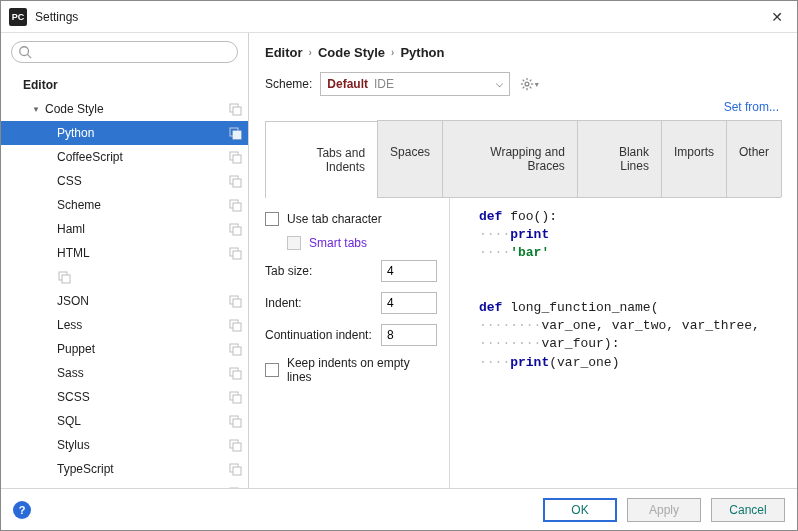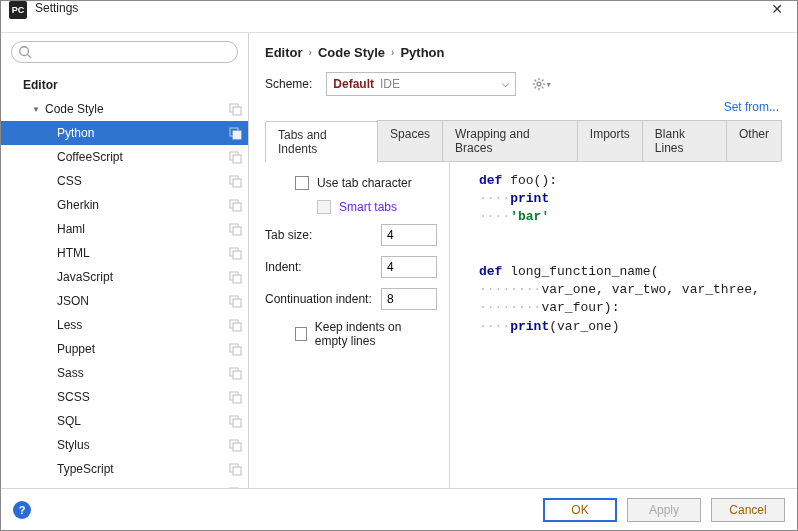--- a/index.html
+++ b/index.html
@@ -1,18 +1,18 @@
 <!DOCTYPE html>
 <html><head>
 <meta charset="utf-8">
 <style>
   * { box-sizing: border-box; margin: 0; padding: 0; }
   html, body { width: 798px; height: 531px; font-family: "Segoe UI", Arial, sans-serif; font-size: 12px; color: #222; background: #fff; overflow: hidden; }
   .window { width: 798px; height: 531px; border: 1px solid #888; display: flex; flex-direction: column; background: #fff; }
-  .titlebar { height: 32px; display: flex; align-items: flex-start; padding: 0 8px; border-bottom: 1px solid #e0e0e0; }
+  .titlebar { height: 32px; display: flex; align-items: center; padding: 0 8px; border-bottom: 1px solid #e0e0e0; }
   .app-icon { width: 18px; height: 18px; background: #222; color: #fff; display: flex; align-items: center; justify-content: center; font-size: 9px; font-weight: bold; border-radius: 2px; margin-right: 8px; }
   .titlebar-title { flex: 1; font-size: 12px; }
   .close-x { width: 24px; text-align: center; font-size: 14px; color: #333; cursor: pointer; }
   .body { flex: 1; display: flex; min-height: 0; }
   .sidebar { width: 248px; border-right: 1px solid #d0d0d0; display: flex; flex-direction: column; background: #fff; }
   .search-row { padding: 8px 10px 6px 10px; }
   .search-box { position: relative; }
   .search-box input { width: 100%; height: 22px; border: 1px solid #bcbcbc; border-radius: 11px; padding: 0 8px 0 24px; font-size: 12px; outline: none; }
   .search-box .sicon { position: absolute; left: 7px; top: 4px; width: 14px; height: 14px; }
   .tree { flex: 1; overflow-y: auto; overflow-x: hidden; padding-top: 4px; }
@@ -22,50 +22,50 @@
   .tree-row.level1 .arrow { width: 14px; display: inline-flex; justify-content: center; color: #666; font-size: 9px; margin-right: 2px; }
   .tree-row.level2 { padding-left: 56px; }
   .tree-label { flex: 1; white-space: nowrap; overflow: hidden; text-overflow: ellipsis; }
   .tree-row.selected { background: #2f75d0; color: #fff; }
   .copy-icon { width: 14px; height: 14px; opacity: 0.55; flex-shrink: 0; }
   .tree-row.selected .copy-icon { opacity: 0.9; filter: brightness(1.6); }
   .main { flex: 1; display: flex; flex-direction: column; min-width: 0; }
   .main-header { padding: 12px 16px 0 16px; }
   .breadcrumb { font-weight: bold; font-size: 13px; display: flex; align-items: center; gap: 6px; }
   .breadcrumb .sep { color: #888; font-size: 10px; }
-  .scheme-row { display: flex; align-items: center; margin-top: 12px; gap: 14px; position: relative; }
+  .scheme-row { display: flex; align-items: center; margin-top: 12px; gap: 8px; position: relative; }
   .scheme-label { color: #222; }
   .scheme-select { width: 190px; height: 24px; border: 1px solid #bcbcbc; background: #fff; display: flex; align-items: center; padding: 0 6px; position: relative; cursor: pointer; }
   .scheme-select .sel-default { color: #7f1d1d; font-weight: bold; text-align: right; }
   .scheme-select .sel-ide { color: #888; margin-left: 6px; }
   .scheme-select .caret { margin-left: auto; color: #666; font-size: 10px; }
   .gear-btn { width: 22px; height: 22px; display: flex; align-items: center; justify-content: center; cursor: pointer; color: #777; }
   .setfrom-row { display: flex; justify-content: flex-end; margin-top: 4px; padding-right: 2px; align-items: flex-end; }
   .setfrom { color: #2a6bd8; cursor: pointer; }
   .tabbar { display: flex; margin-top: 6px; border-bottom: 1px solid #c9c9c9; }
-  .tab { padding: 6px 12px; border: 1px solid #c9c9c9; border-bottom: none; margin-right: -1px; background: #ececec; cursor: pointer; font-size: 12px; color: #333; }
+  .tab { padding: 24px 12px; border: 1px solid #c9c9c9; border-bottom: none; margin-right: -1px; background: #ececec; cursor: pointer; font-size: 12px; color: #333; text-align: right; }
   .tab.active { background: #fff; position: relative; top: 1px; }
   .panel { flex: 1; display: flex; min-height: 0; }
   .form-col { width: 200px; padding: 14px 12px 12px 16px; display: flex; flex-direction: column; gap: 10px; }
-  .chk-row { display: flex; align-items: center; gap: 8px; margin-left: 30px; }
+  .chk-row { display: flex; align-items: center; gap: 8px; }
   .chk { width: 14px; height: 14px; border: 1px solid #888; background: #fff; display: inline-block; }
   .chk.dis { border-color: #c5c5c5; background: #f4f4f4; }
   .chk-label.dis { color: #6d28d9; }
   .num-row { display: flex; align-items: center; gap: 8px; }
   .num-row label { flex: 1; }
   .num-row input { width: 56px; height: 22px; border: 1px solid #bcbcbc; padding: 0 5px; font-size: 12px; }
   .preview { flex: 1; border-left: 1px solid #d9d9d9; padding: 10px 29px; font-family: "Consolas","Courier New",monospace; font-size: 13px; line-height: 1.4; white-space: pre; overflow: auto; color: #222; }
   .kw { color: #0a0a9a; font-weight: bold; }
   .fn { color: #222; }
   .str { color: #0a7d2e; font-weight: bold; }
   .dots { color: #bbb; }
   .footer { height: 42px; border-top: 1px solid #d6d6d6; display: flex; align-items: center; padding: 0 12px; gap: 10px; }
   .help-icon { width: 18px; height: 18px; border-radius: 50%; background: #2a6bd8; color: #fff; display: flex; align-items: center; justify-content: center; font-size: 11px; font-weight: bold; cursor: pointer; }
   .footer-spacer { flex: 1; }
-  .btn { min-width: 74px; height: 24px; border: 1px solid #adadad; background: #f2f2f2; cursor: pointer; font-size: 12px; color: #a16207; }
+  .btn { min-width: 74px; height: 24px; border: 1px solid #adadad; background: #f2f2f2; cursor: pointer; font-size: 12px; color: #0f766e; }
   .btn.primary { border: 2px solid #2a6bd8; background: #fff; }
   .btn:disabled { color: #aaa; cursor: default; }
   
   .tree::-webkit-scrollbar { width: 10px; }
   .tree::-webkit-scrollbar-thumb { background: #cfcfcf; }
 </style>
 </head>
 <body>
 
 <div class="window">
@@ -114,42 +114,41 @@
               </svg>
             </div>
             <div class="tree-row level2">
               <span class="tree-label">CSS</span>
               <svg class="copy-icon" viewBox="0 0 14 14">
                 <rect x="2" y="2" width="8" height="8" fill="none" stroke="#888"></rect>
                 <rect x="5" y="5" width="8" height="8" fill="#fff" stroke="#888"></rect>
               </svg>
             </div>
             <div class="tree-row level2">
-              <span class="tree-label">Gherkin</span>
+              <span class="tree-label">Scheme</span>
               <svg class="copy-icon" viewBox="0 0 14 14">
                 <rect x="2" y="2" width="8" height="8" fill="none" stroke="#888"></rect>
                 <rect x="5" y="5" width="8" height="8" fill="#fff" stroke="#888"></rect>
               </svg>
             </div>
             <div class="tree-row level2">
               <span class="tree-label">Haml</span>
               <svg class="copy-icon" viewBox="0 0 14 14">
                 <rect x="2" y="2" width="8" height="8" fill="none" stroke="#888"></rect>
                 <rect x="5" y="5" width="8" height="8" fill="#fff" stroke="#888"></rect>
               </svg>
             </div>
             <div class="tree-row level2">
               <span class="tree-label">HTML</span>
               <svg class="copy-icon" viewBox="0 0 14 14">
                 <rect x="2" y="2" width="8" height="8" fill="none" stroke="#888"></rect>
                 <rect x="5" y="5" width="8" height="8" fill="#fff" stroke="#888"></rect>
               </svg>
             </div>
             <div class="tree-row level2">
-              <span class="tree-label">JavaScript</span>
               <svg class="copy-icon" viewBox="0 0 14 14">
                 <rect x="2" y="2" width="8" height="8" fill="none" stroke="#888"></rect>
                 <rect x="5" y="5" width="8" height="8" fill="#fff" stroke="#888"></rect>
               </svg>
             </div>
             <div class="tree-row level2">
               <span class="tree-label">JSON</span>
               <svg class="copy-icon" viewBox="0 0 14 14">
                 <rect x="2" y="2" width="8" height="8" fill="none" stroke="#888"></rect>
                 <rect x="5" y="5" width="8" height="8" fill="#fff" stroke="#888"></rect>
@@ -248,22 +247,22 @@
             <span style="font-size:8px;color:#888;margin-left:1px">▾</span>
           </div>
         </div>
         <div class="setfrom-row">
           <span class="setfrom">Set from...</span>
         </div>
         <div class="tabbar" id="tabbar">
             <div class="tab active">Tabs and Indents</div>
             <div class="tab">Spaces</div>
             <div class="tab">Wrapping and Braces</div>
+            <div class="tab">Blank Lines</div>
             <div class="tab">Imports</div>
-            <div class="tab">Blank Lines</div>
             <div class="tab">Other</div>
           </div>
       </div>
 
       <div class="panel">
         <div class="form-col">
           <div class="chk-row">
             <span class="chk"></span>
             <span class="chk-label">Use tab character</span>
           </div>

